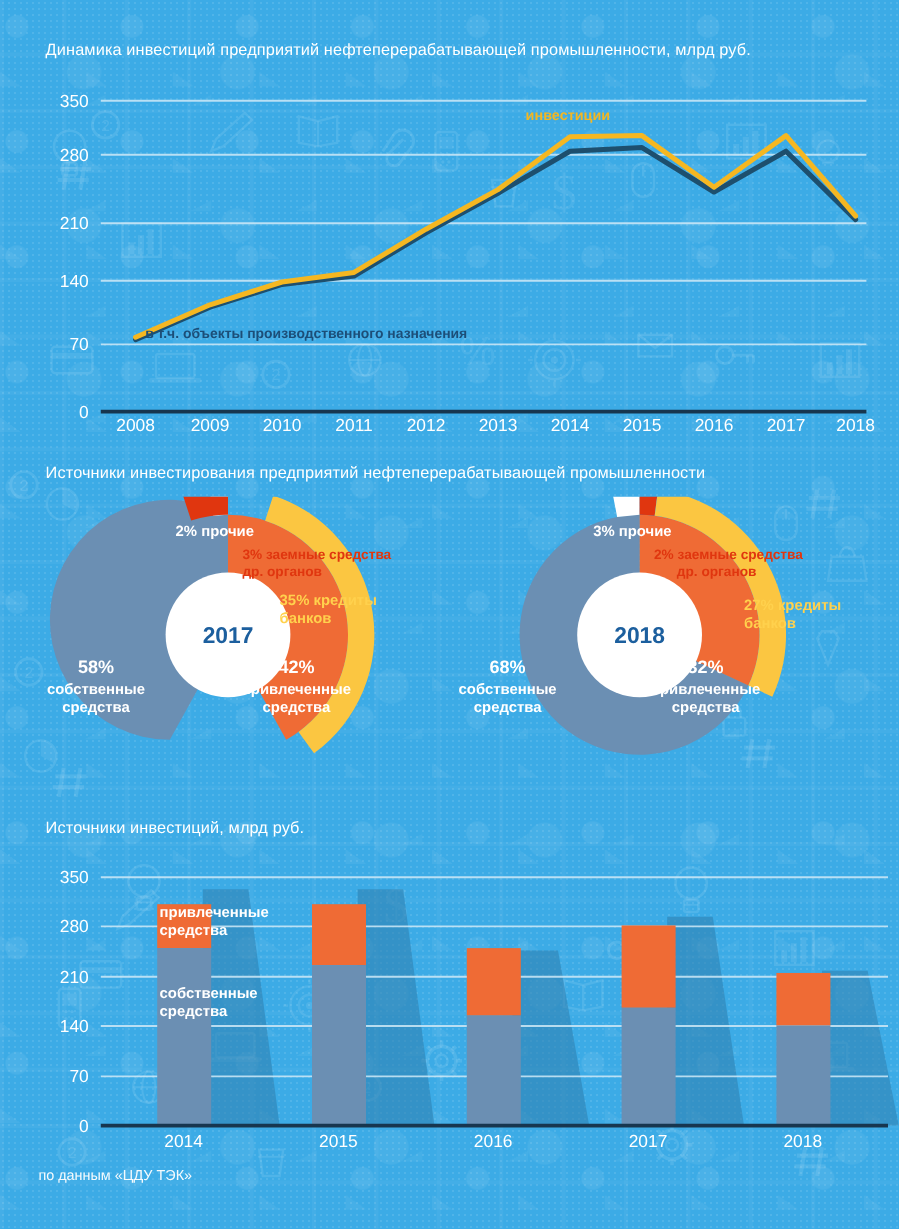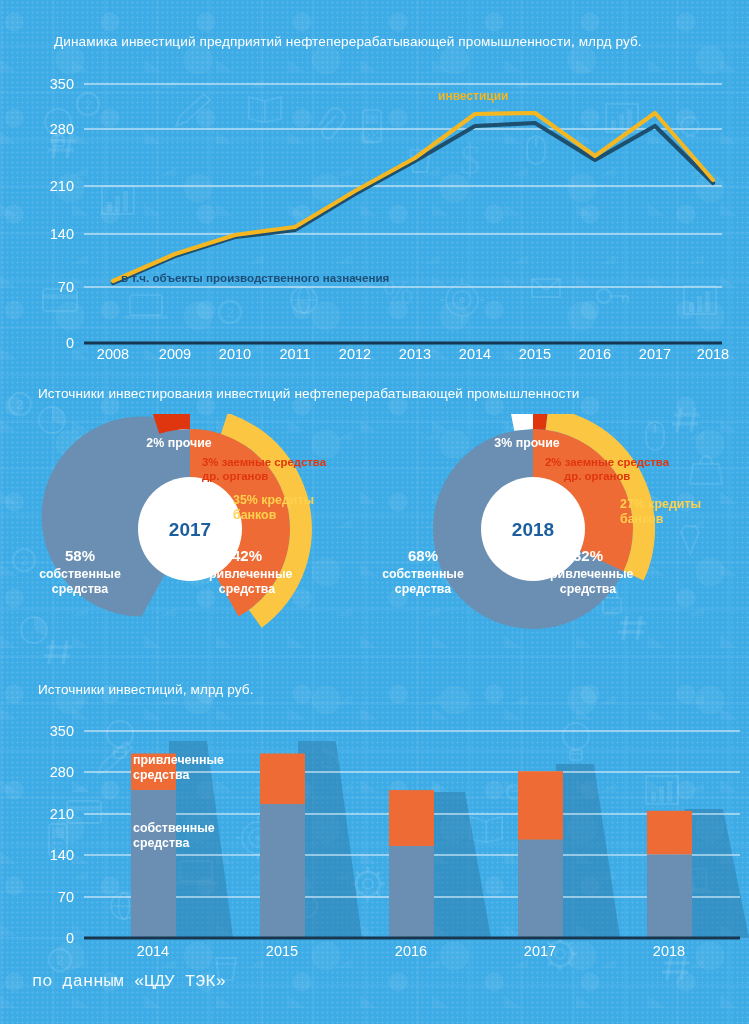--- a/index.html
+++ b/index.html
@@ -51,23 +51,22 @@
   .donut-lbl-white{ fill:#ffffff; font-size:12.4px; font-weight:bold; text-anchor:middle;}
   .donut-lbl-white-big{ fill:#ffffff; font-size:15px; font-weight:bold; text-anchor:middle;}
   .donut-lbl-red{ fill:#e0360f; font-size:11.4px; font-weight:bold; }
   .donut-lbl-yellow{ fill:#ffd14d; font-size:12.4px; font-weight:bold; }
 
   .bar-lbl{ fill:#ffffff; font-size:12.4px; font-weight:bold; }
 
   .footer-note{
     position:absolute;
     color:#ffffff;
-    font-size:17px;
+    font-size:12px;
     opacity:.95;
-    font-family:Liberation Mono, monospace;
   }
 </style>
 </head>
 <body>
 
 <div id="bg-pattern"></div>
 <svg id="bg-doodles" width="749" height="1024" viewBox="0 0 749 1024">
   <defs>
     <pattern id="dotfill" width="4" height="4" patternUnits="userSpaceOnUse">
       <circle cx="1" cy="1" r="0.8" fill="rgba(255,255,255,.16)"></circle>
@@ -244,21 +243,21 @@
     <use href="#doodle-laptop" x="690" y="880"></use>
     <use href="#doodle-cup" x="226" y="968"></use>
     <use href="#doodle-gear" x="560" y="954"></use>
     <use href="#doodle-hash" x="680" y="968"></use>
     <use href="#doodle-coin" x="60" y="960"></use>
   </g>
 </svg>
 
 <div class="layer">
 
-  <div class="section-title" style="left:38px;top:34px;margin-left:16px;">Динамика инвестиций предприятий нефтеперерабатывающей промышленности, млрд руб.</div>
+  <div class="section-title" style="left:38px;top:34px;">Динамика инвестиций предприятий нефтеперерабатывающей промышленности, млрд руб.</div>
 
   <svg class="chart" style="left:0;top:60px;" width="749" height="310" viewBox="0 0 749 310">
 
     <g stroke="#cfe9f7" stroke-width="1.6" opacity=".85">
       <line x1="84" y1="24" x2="722" y2="24"></line>
       <line x1="84" y1="69" x2="722" y2="69"></line>
       <line x1="84" y1="126" x2="722" y2="126"></line>
       <line x1="84" y1="174" x2="722" y2="174"></line>
       <line x1="84" y1="227" x2="722" y2="227"></line>
     </g>
@@ -289,21 +288,21 @@
       <text class="xtick" x="355" y="299">2012</text>
       <text class="xtick" x="415" y="299">2013</text>
       <text class="xtick" x="475" y="299">2014</text>
       <text class="xtick" x="535" y="299">2015</text>
       <text class="xtick" x="595" y="299">2016</text>
       <text class="xtick" x="655" y="299">2017</text>
       <text class="xtick" x="713" y="299">2018</text>
     </g>
   </svg>
 
-  <div class="section-title" style="left:38px;top:386px;">Источники инвестирования инвестиций нефтеперерабатывающей промышленности</div>
+  <div class="section-title" style="left:38px;top:386px;">Источники инвестирования предприятий нефтеперерабатывающей промышленности</div>
 
   <svg class="chart" style="left:20px;top:414px;" width="380" height="240" viewBox="0 0 380 240">
 
     <g transform="translate(170,115)">
 
       <path fill="#6b8fb3" d="M0,-100 A100,100 0 1,0 -48.5,87.5 L0,0 Z"></path>
 
       <path fill="#ef6b35" d="M0,-100 A100,100 0 0,1 48.5,87.5 L0,0 Z"></path>
 
       <path fill="#ffffff" d="M0,-100 L0,-122 A122,122 0 0,0 -15.3,-121.0 L-12.5,-99.2 Z"></path>

